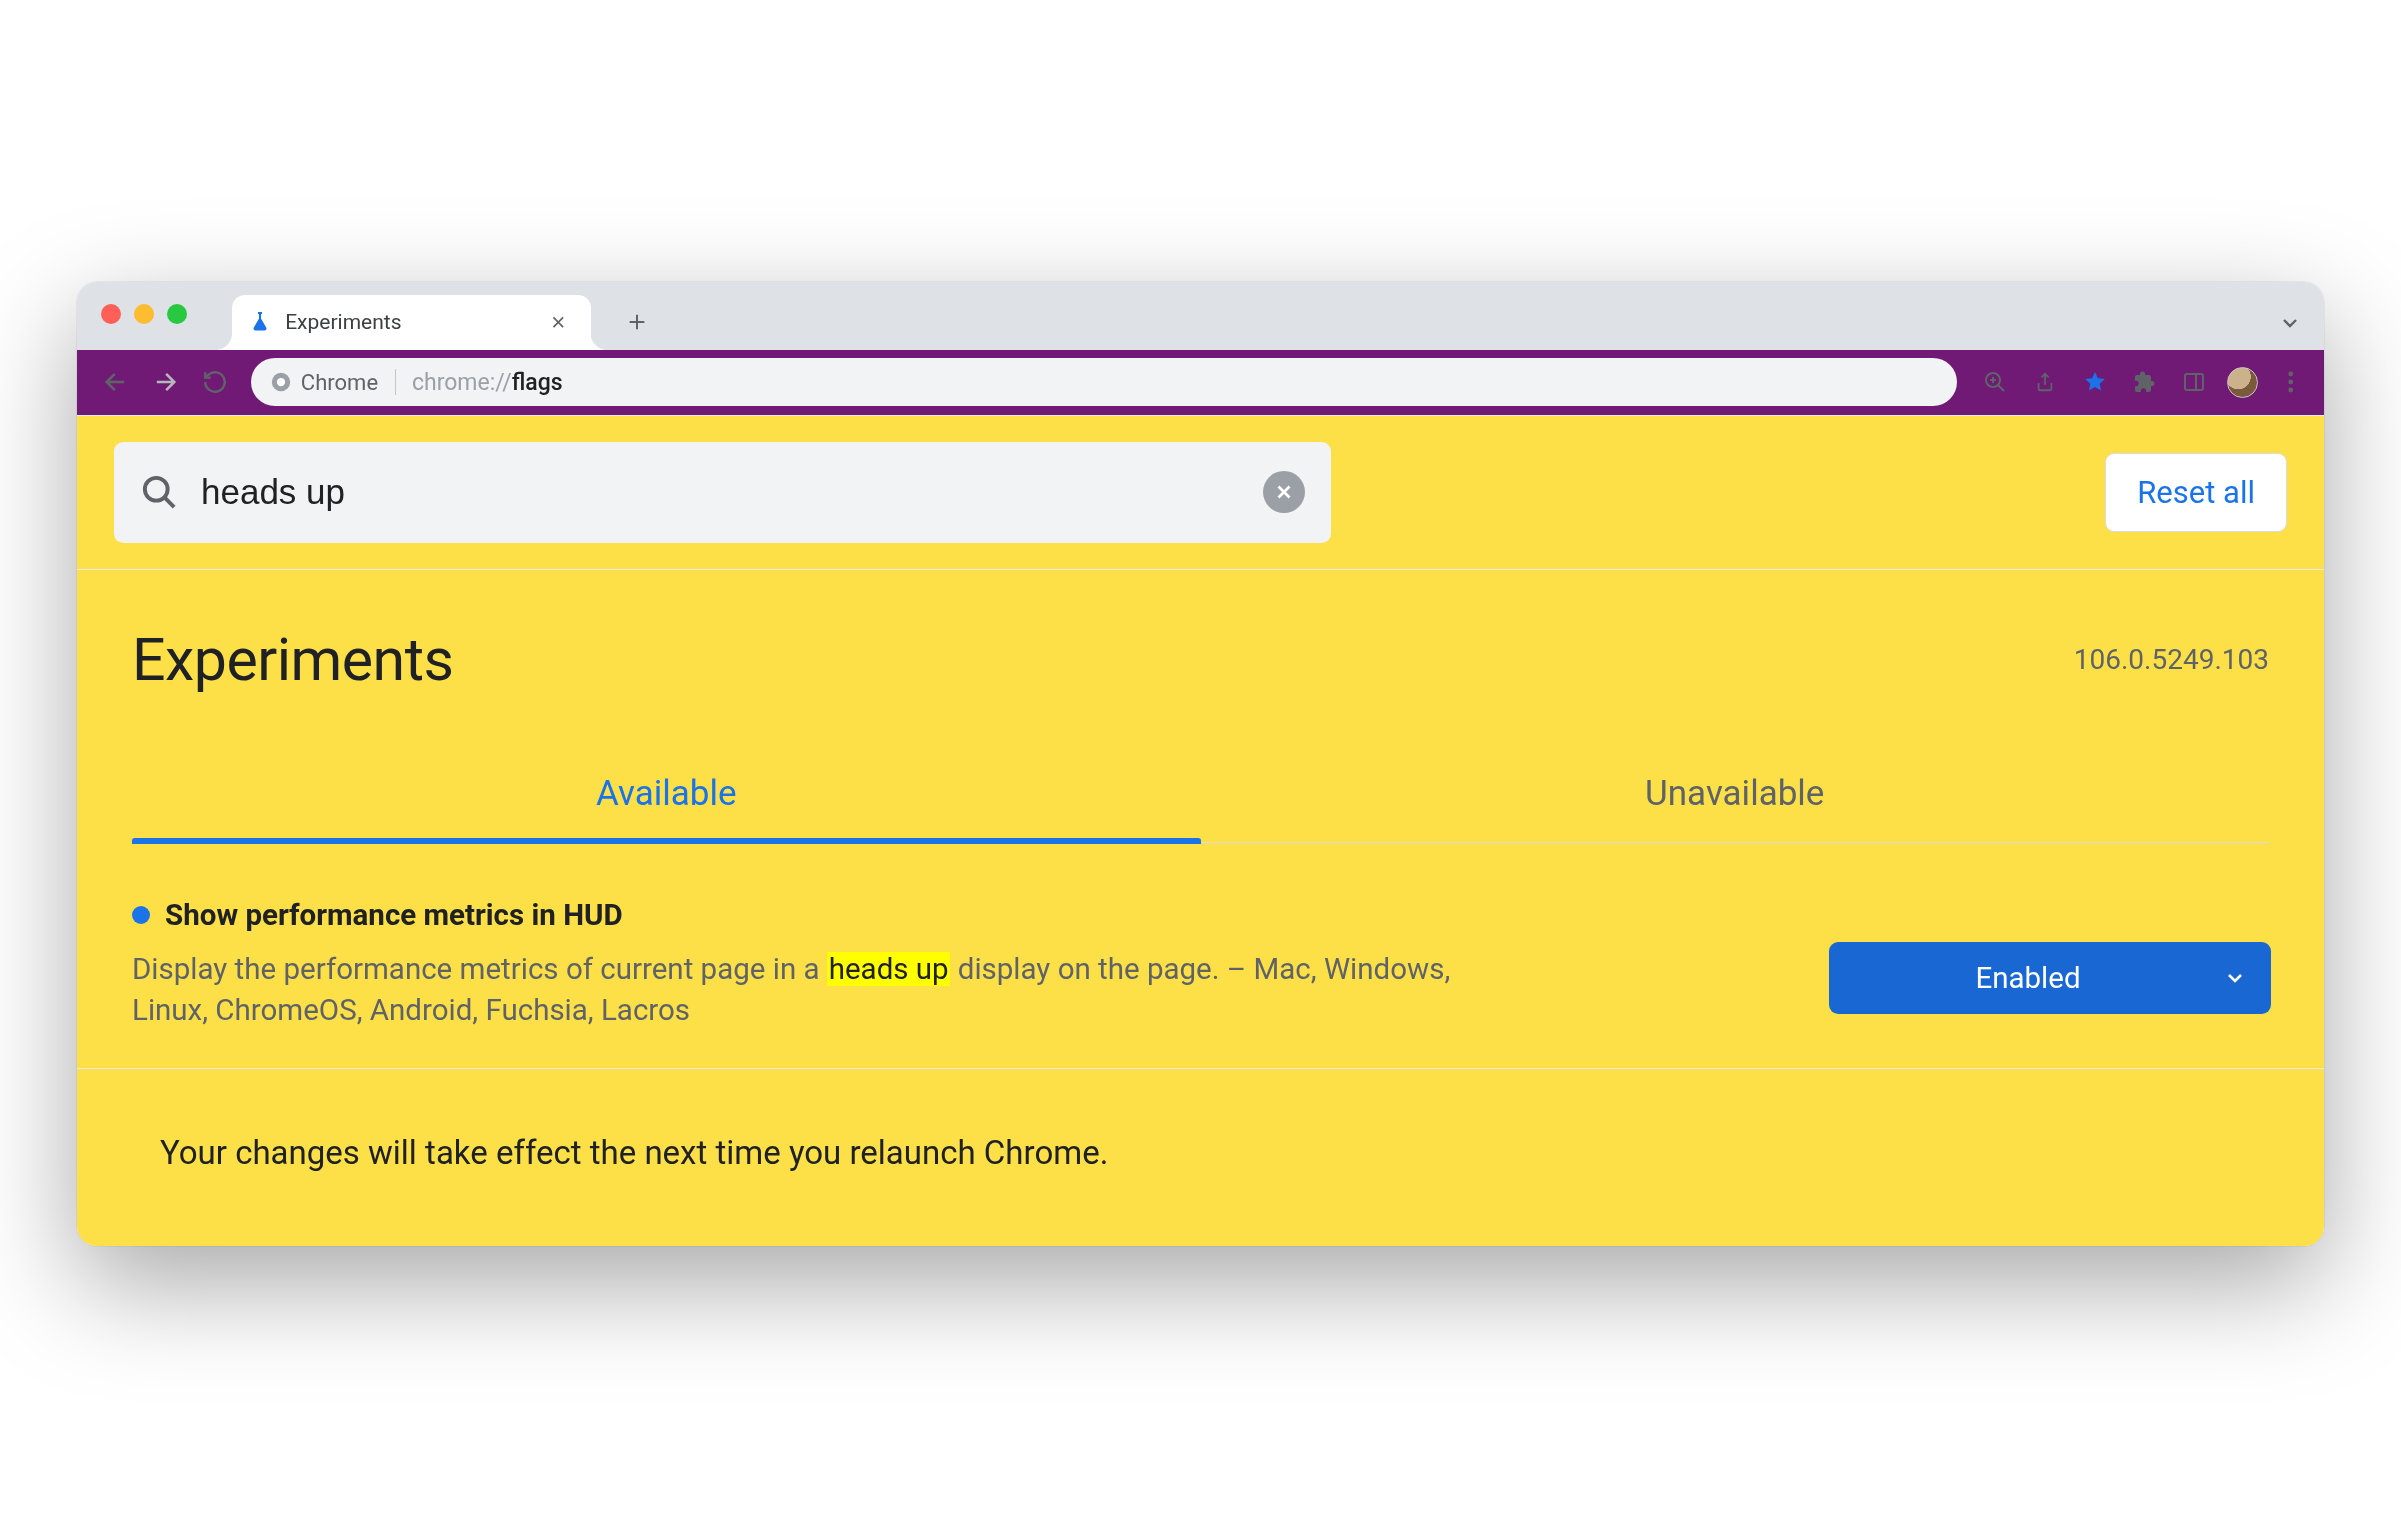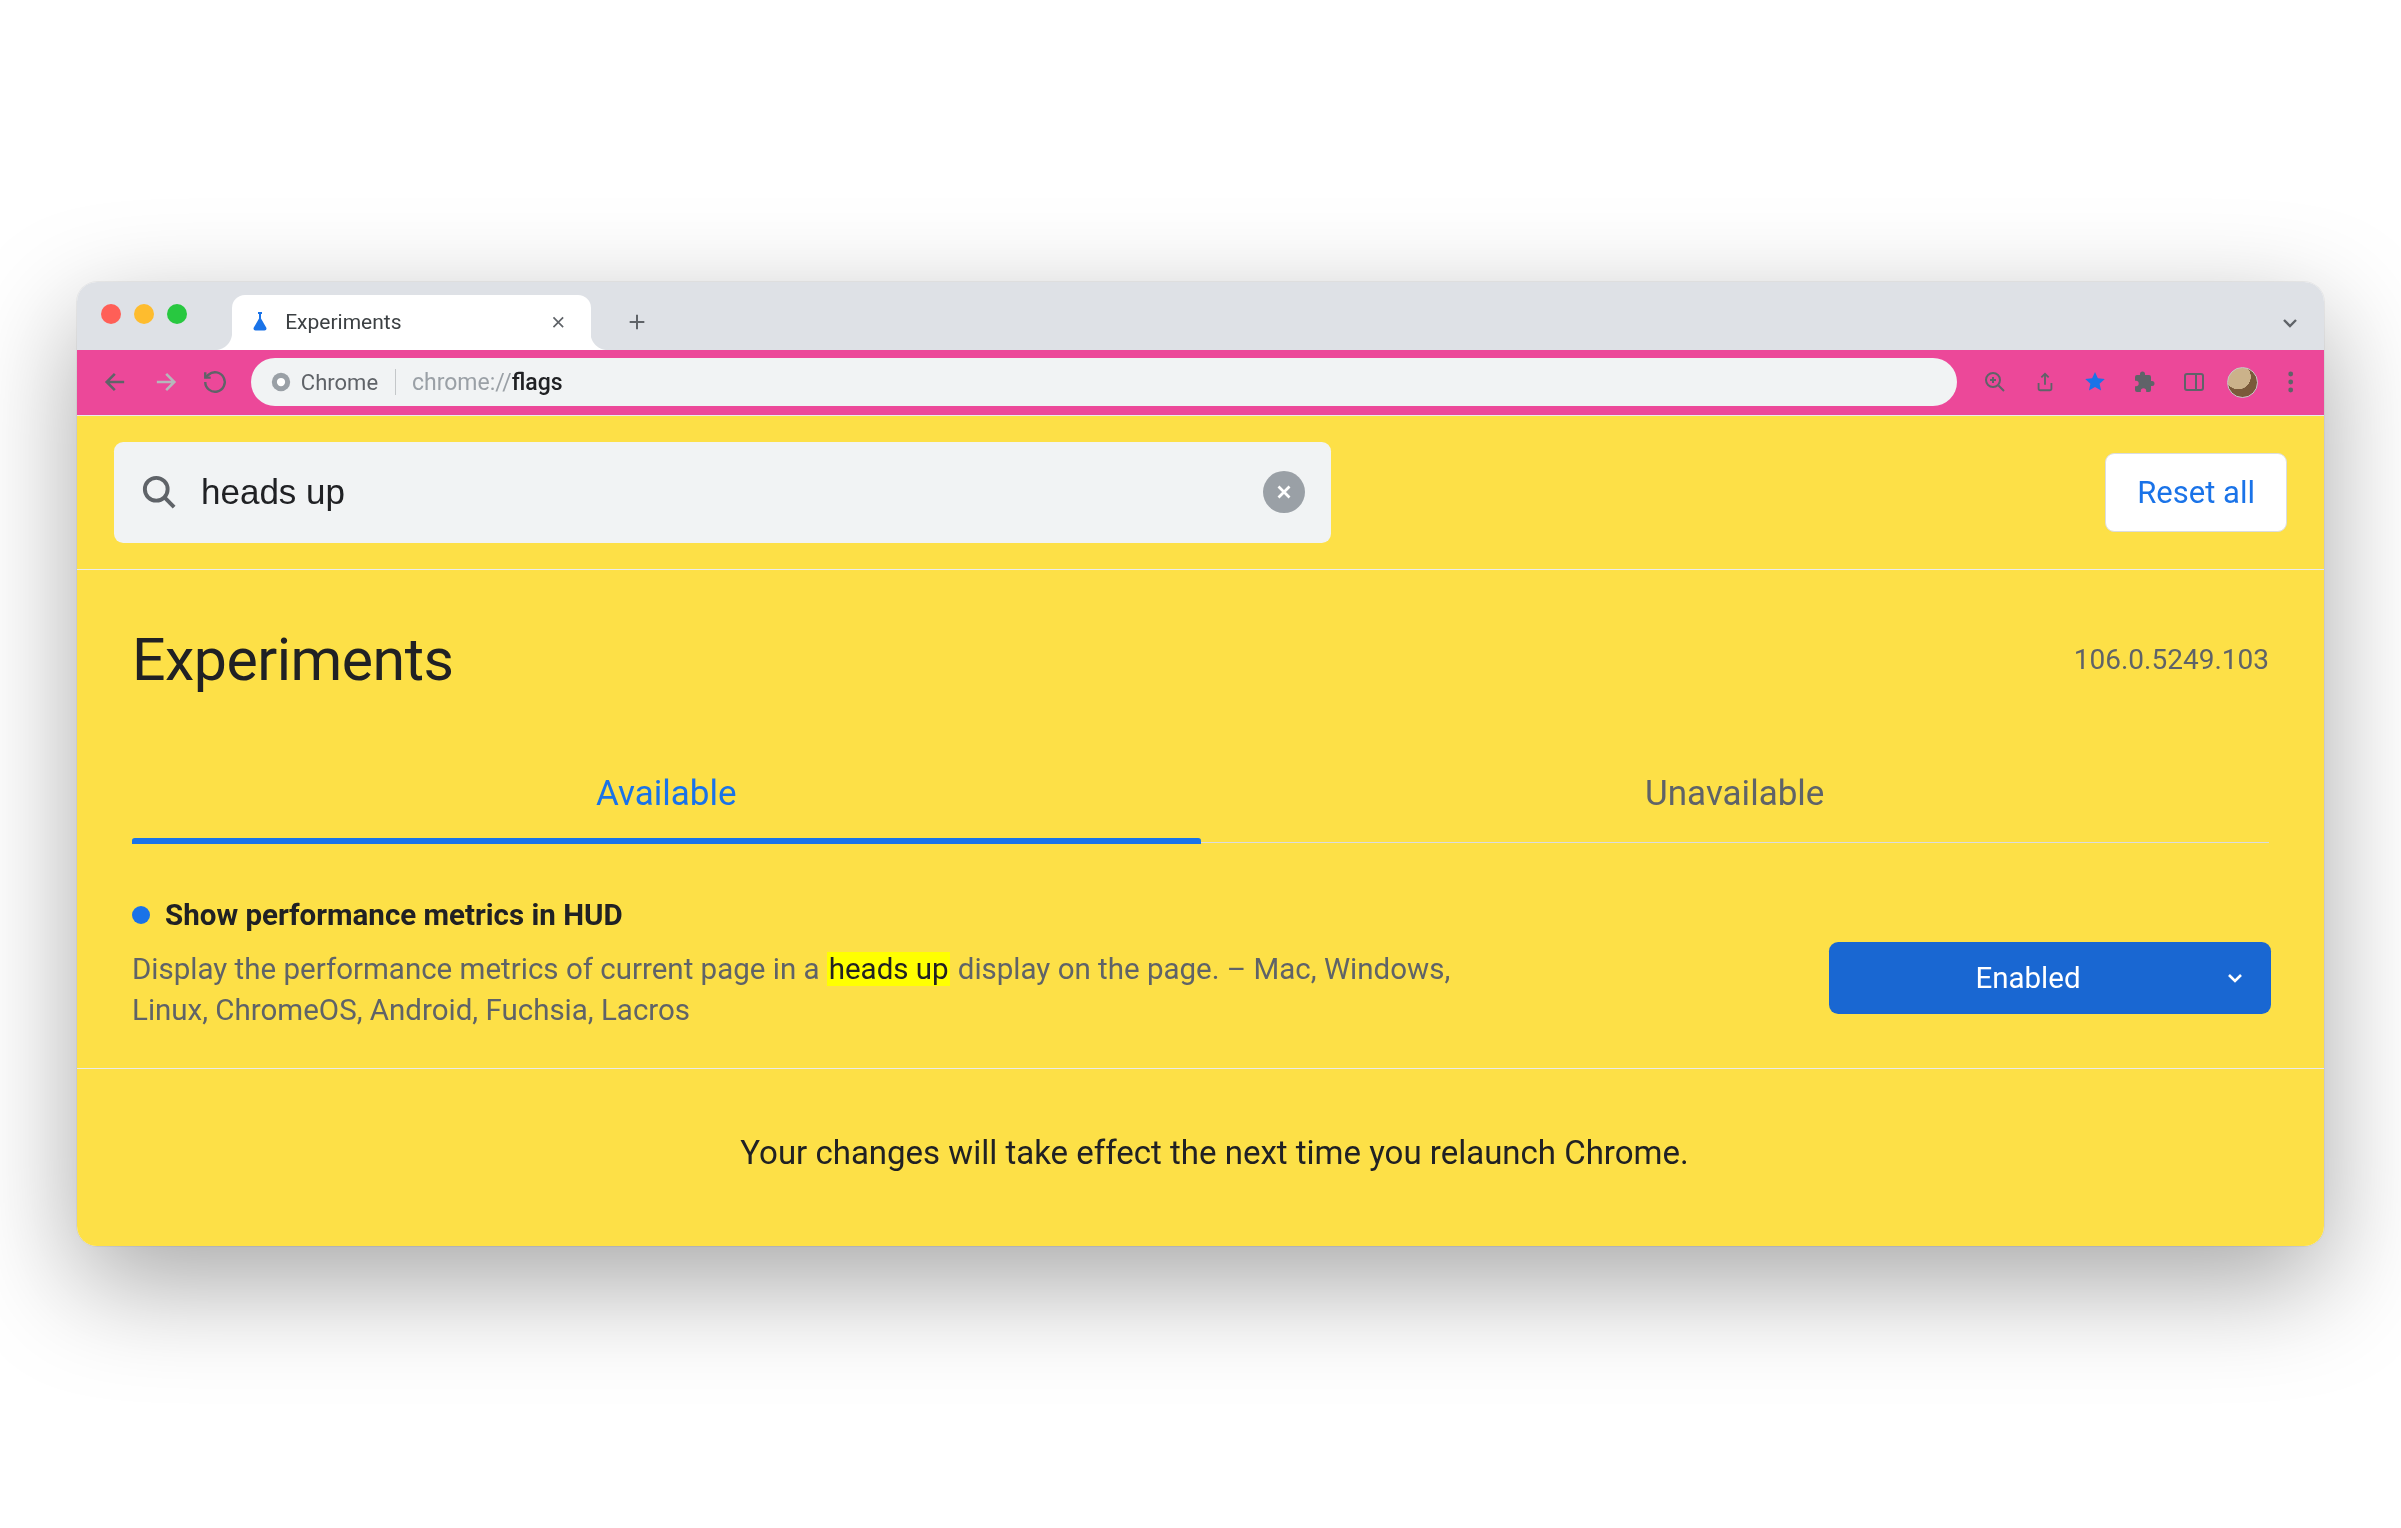--- a/index.html
+++ b/index.html
@@ -69,21 +69,21 @@
   .tab .title { font-size:21px; color:#3c4043; flex:1; white-space:nowrap; overflow:hidden; text-overflow:ellipsis; }
   .tab .close-x { color:#5f6368; font-size:18.4px; padding:3.7px 5.5px; }
 
   .newtab-btn { margin-left: 28px; width:37px; height:37px; display:flex; align-items:center; justify-content:center; color:#5f6368; font-size:26px; margin-bottom:9.2px; }
   .titlebar-spacer { flex:1; }
   .tabs-dropdown { color:#5f6368; margin-bottom:14.7px; margin-right:5.5px; }
 
   
   .toolbar {
     height: 66px;
-    background:#ec4899;
+    background:#701a75;
     display:flex;
     align-items:center;
     gap: 5.5px;
     padding: 0 16.6px;
     border-bottom:0.9px solid #e8eaed;
   }
   .nav-icon { width:44px; height:44px; display:flex; align-items:center; justify-content:center; color:#5f6368; border-radius:50%; }
   .nav-icon.disabled { color:#b5b8bb; }
   .omnibox {
     flex:1;
@@ -206,21 +206,21 @@
     font-size:29.5px;
     position:relative;
     padding-right:44px;
   }
   .flag-select .chev { position:absolute; right:24px; top:50%; transform:translateY(-50%); }
 
   
   .relaunch-bar {
     display:flex;
     align-items:center;
-    justify-content:center;
+    justify-content:space-between;
     padding: 64px 55px 74px 83px;
   }
   .relaunch-msg { font-size:33px; color:#202124; }
   .relaunch-btn {
     background: var(--blue);
     color:#fff;
     font-size:31px;
     font-weight:500;
     border:none;
     border-radius:9.2px;

